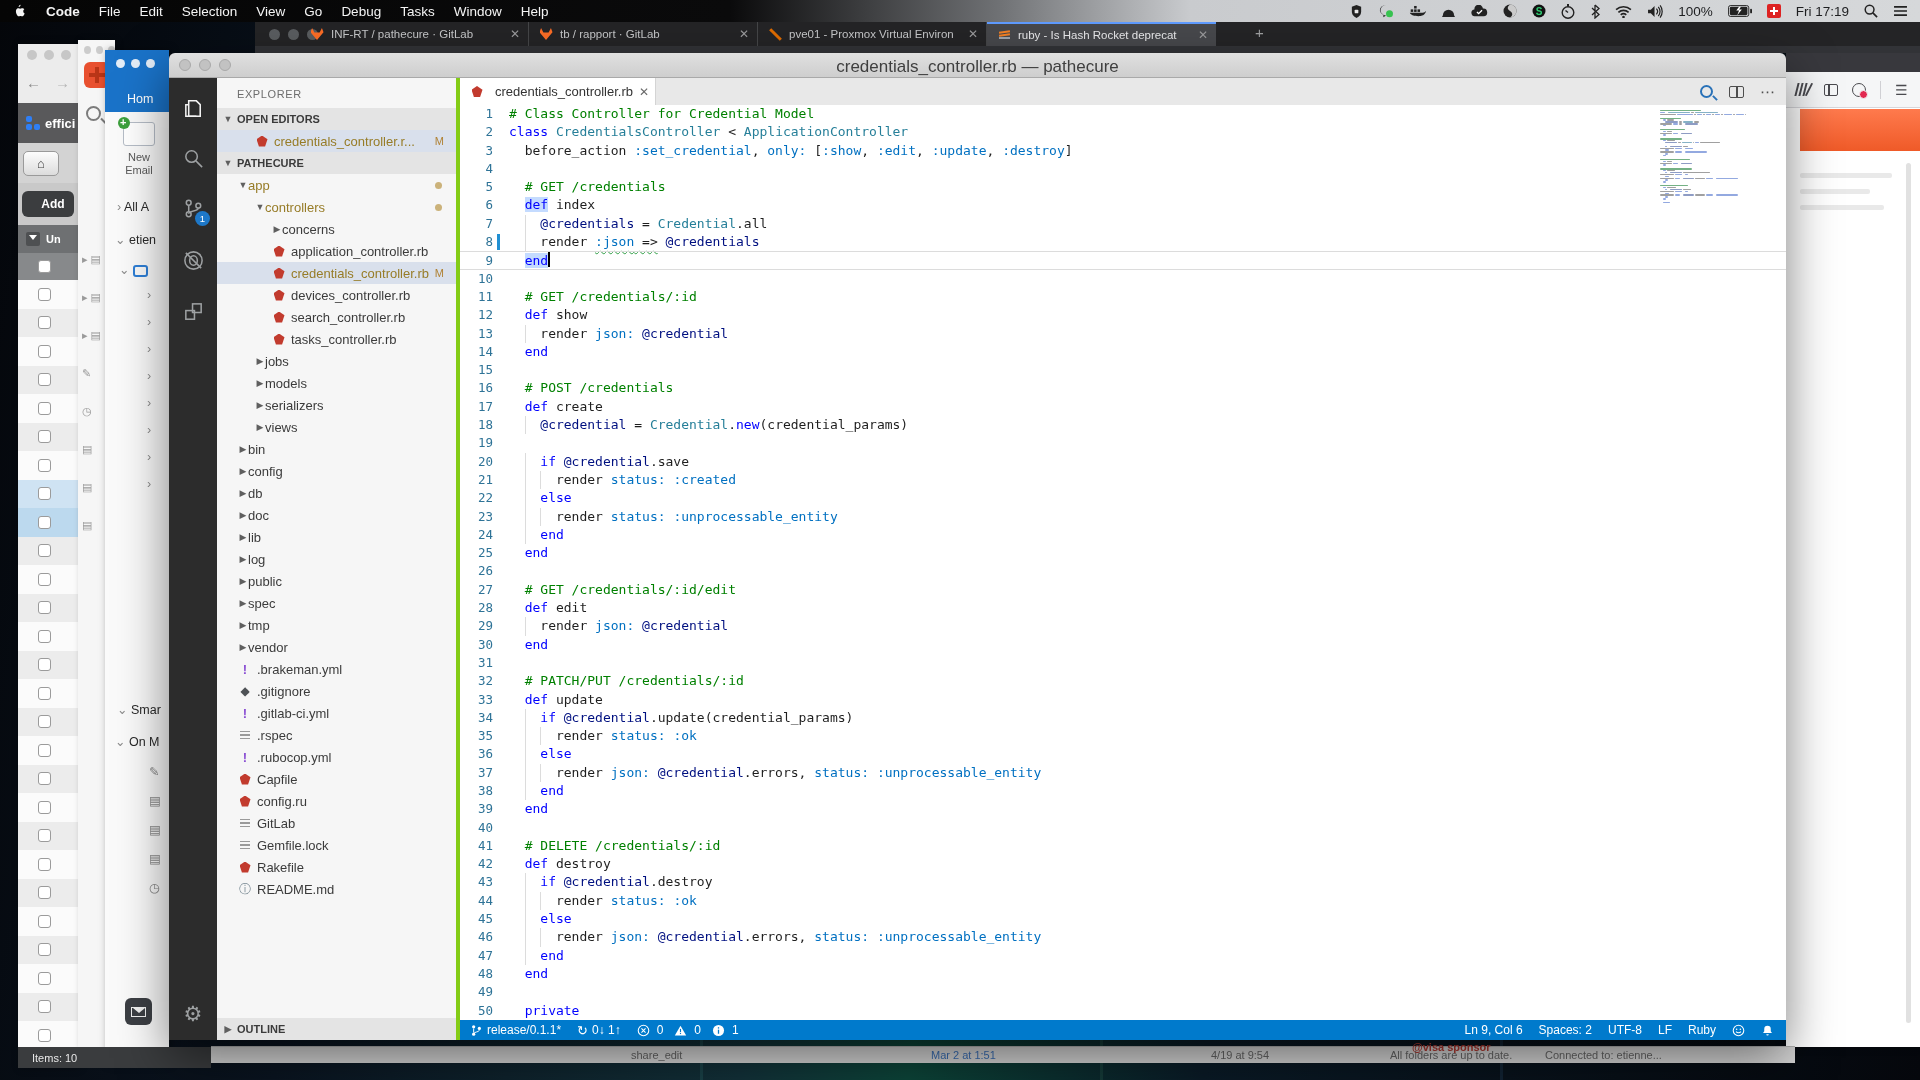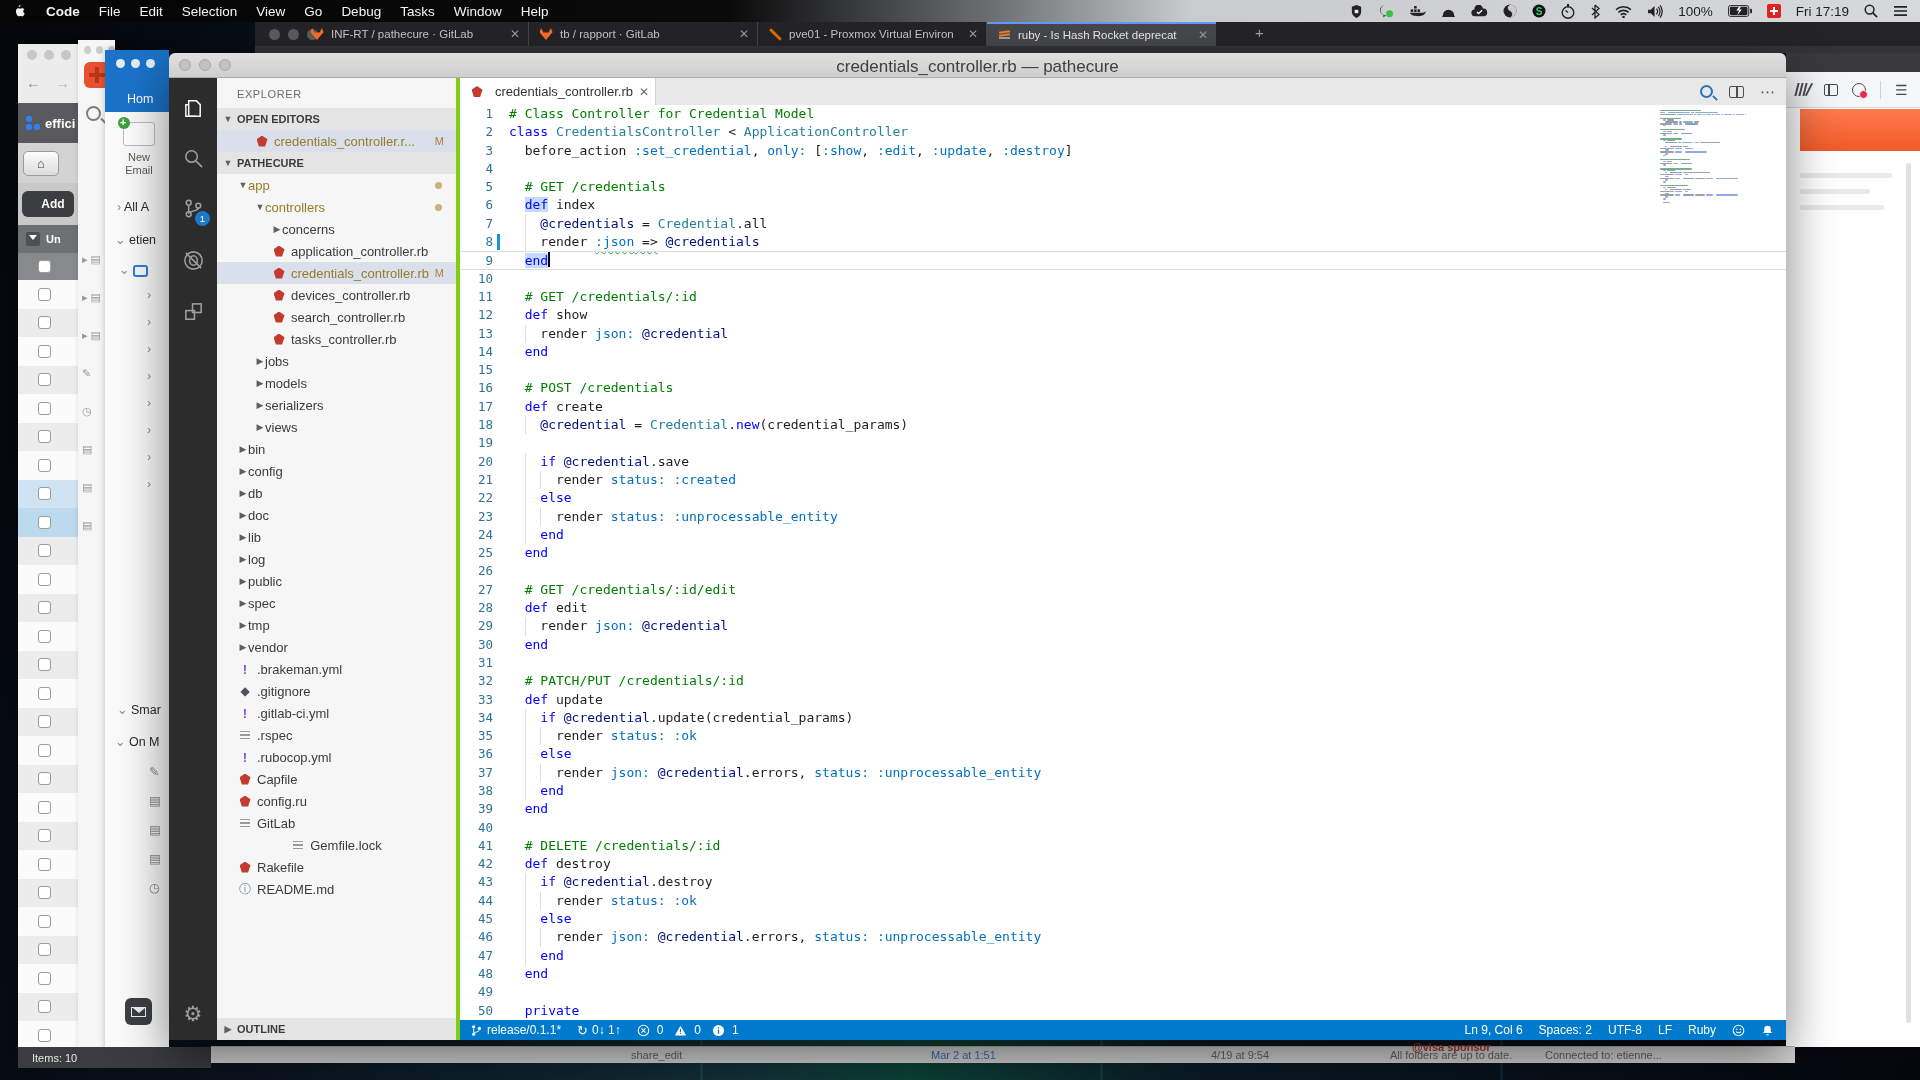--- a/index.html
+++ b/index.html
@@ -754,21 +754,21 @@
           <div class="sb-row" style="padding-left: 21px;">
             <span class="ico">
               <span class="ico-lines">
                 <i></i>
                 <i></i>
                 <i></i>
               </span>
             </span>
             <span>GitLab</span>
           </div>
-          <div class="sb-row" style=" justify-content: center;">
+          <div class="sb-row" style="padding-left: 21px;">
             <span class="ico">
               <span class="ico-lines">
                 <i></i>
                 <i></i>
                 <i></i>
               </span>
             </span>
             <span>Gemfile.lock</span>
           </div>
           <div class="sb-row" style="padding-left: 21px;">

